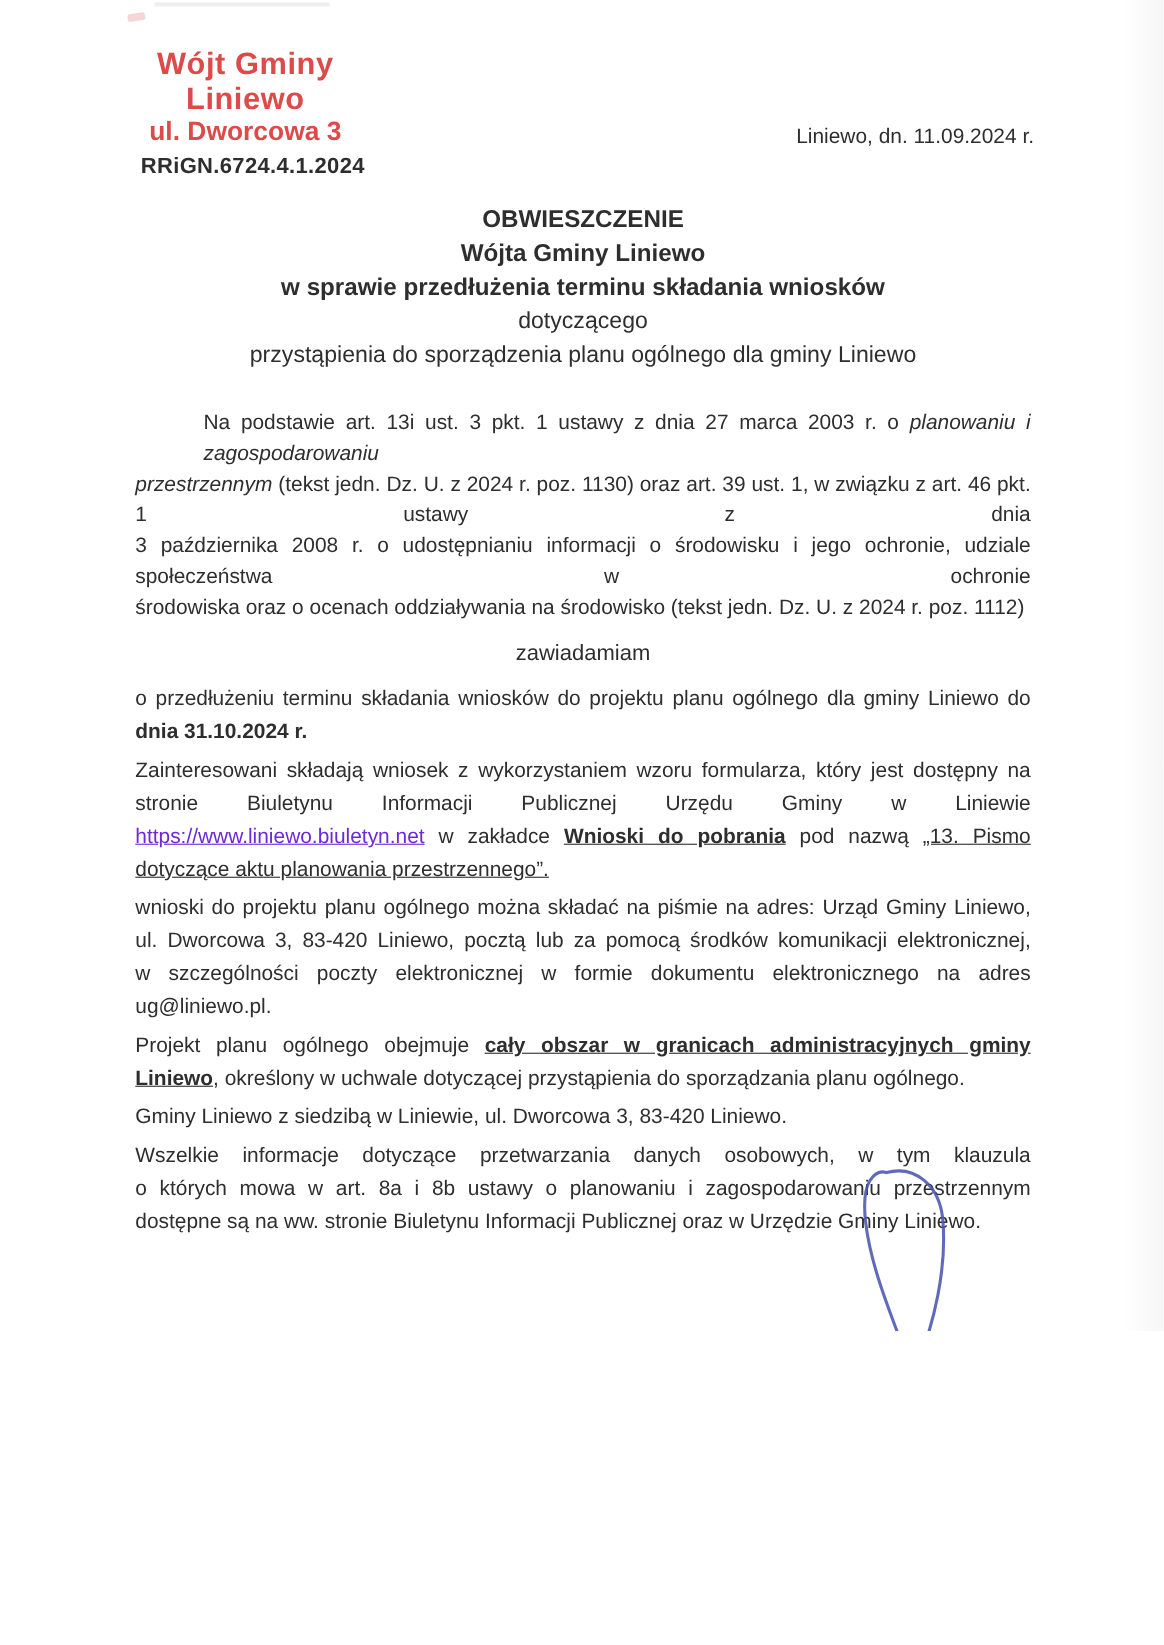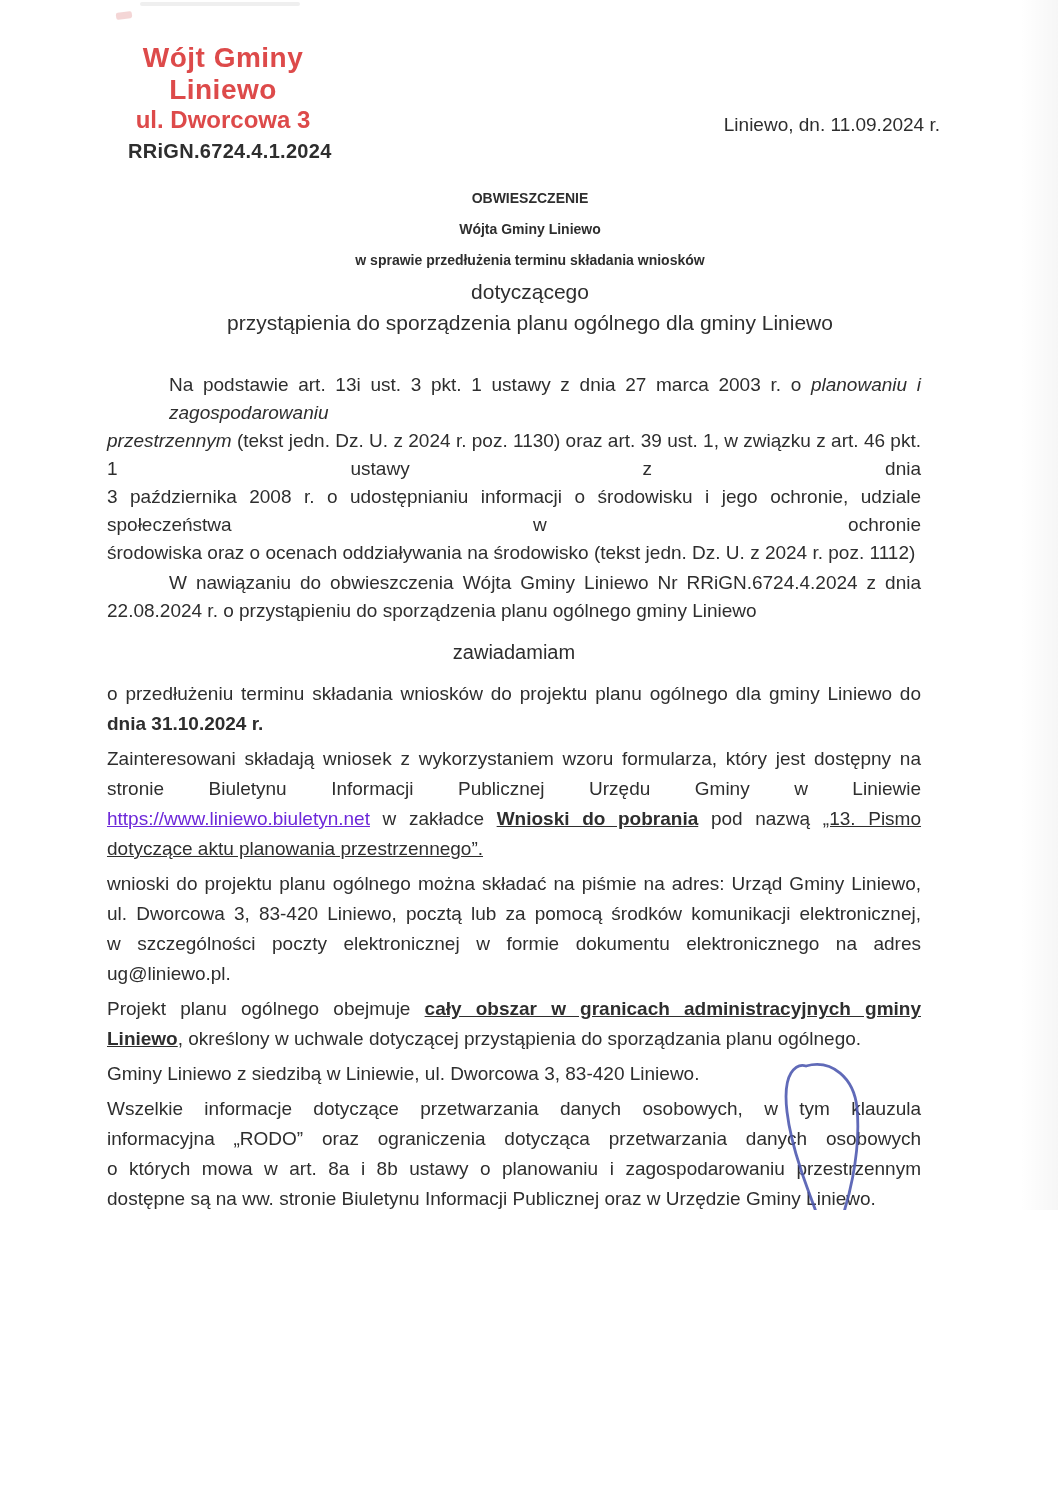--- a/index.html
+++ b/index.html
@@ -20,24 +20,24 @@
 
   .stamp{position:absolute;left:103px;top:42px;width:240px;text-align:center;
     font-weight:bold;line-height:1.15;}
   .stamp-line1{font-size:28px;letter-spacing:0.5px;}
   .stamp-line2,.stamp-line3{font-size:24px;}
 
   .ref-number{position:absolute;left:128px;top:140px;font-size:20px;font-weight:bold;letter-spacing:0.3px;}
   .date-line{position:absolute;left:640px;top:114px;width:300px;text-align:right;font-size:19px;}
 
   .title-block{position:absolute;left:123px;top:183px;width:814px;text-align:center;line-height:31px;}
-  .title-bold{font-size:14px;font-weight:bold;}
+  .title-bold{font-size:22px;font-weight:bold;}
   .title-normal{font-size:21px;}
 
-  .doc-body{position:absolute;left:107px;top:371px;width:814px;font-size:19px;}
+  .doc-body{position:absolute;left:123px;top:371px;width:814px;font-size:19px;}
   .para{margin:0 0 5px 0;line-height:30px;}
   .para.tight{line-height:28px;margin-bottom:2px;}
   .line{text-align:justify;text-align-last:justify;}
   .line.last{text-align-last:left;}
   .para.indent .line:first-child{padding-left:62px;}
   .para.center{ text-align:center;margin:12px 0 12px 0;line-height:30px;font-size:20px;}
   .para.center .line{text-align:center;text-align-last:center;}
   .italic{font-style:italic;}
   .bold{font-weight:bold;}
   .underline{text-decoration:underline;}
@@ -74,24 +74,20 @@
     <div class="title-normal">przystąpienia do sporządzenia planu ogólnego dla gminy Liniewo</div>
   </div>
 
   <div class="doc-body" id="document-body">
       <div class="para tight indent">
         <div class="line"><span>Na podstawie art. 13i ust. 3 pkt. 1 ustawy z dnia 27 marca 2003 r. o </span><span class="italic">planowaniu i zagospodarowaniu</span></div>
         <div class="line"><span class="italic">przestrzennym</span><span> (tekst jedn. Dz. U. z 2024 r. poz. 1130) oraz art. 39 ust. 1, w związku z art. 46 pkt. 1 ustawy z dnia</span></div>
         <div class="line"><span>3 października 2008 r. o udostępnianiu informacji o środowisku i jego ochronie, udziale społeczeństwa w ochronie</span></div>
         <div class="line last"><span>środowiska oraz o ocenach oddziaływania na środowisko (tekst jedn. Dz. U. z 2024 r. poz. 1112)</span></div>
       </div>
-      <div class="para tight indent">
-        <div class="line"><span>W nawiązaniu do obwieszczenia Wójta Gminy Liniewo Nr RRiGN.6724.4.2024 z dnia</span></div>
-        <div class="line last"><span>22.08.2024 r. o przystąpieniu do sporządzenia planu ogólnego gminy Liniewo</span></div>
-      </div>
       <div class="para center">
         <div class="line last"><span>zawiadamiam</span></div>
       </div>
       <div class="para">
         <div class="line"><span>o przedłużeniu terminu składania wniosków do projektu planu ogólnego dla gminy Liniewo do</span></div>
         <div class="line last"><span class="bold">dnia 31.10.2024 r.</span></div>
       </div>
       <div class="para">
         <div class="line"><span>Zainteresowani składają wniosek z wykorzystaniem wzoru formularza, który jest dostępny na</span></div>
         <div class="line"><span>stronie Biuletynu Informacji Publicznej Urzędu Gminy w Liniewie</span></div>
@@ -106,21 +102,20 @@
       </div>
       <div class="para">
         <div class="line"><span>Projekt planu ogólnego obejmuje </span><span class="bold underline">cały obszar w granicach administracyjnych gminy</span></div>
         <div class="line last"><span class="bold underline">Liniewo</span><span>, określony w uchwale dotyczącej przystąpienia do sporządzania planu ogólnego.</span></div>
       </div>
       <div class="para">
         <div class="line last"><span>Gminy Liniewo z siedzibą w Liniewie, ul. Dworcowa 3, 83-420 Liniewo.</span></div>
       </div>
       <div class="para">
         <div class="line"><span>Wszelkie informacje dotyczące przetwarzania danych osobowych, w tym klauzula</span></div>
-        <div class="line"><span>informacyjna „RODO” oraz ograniczenia dotycząca przetwarzania danych osobowych</span></div>
         <div class="line"><span>o których mowa w art. 8a i 8b ustawy o planowaniu i zagospodarowaniu przestrzennym</span></div>
         <div class="line last"><span>dostępne są na ww. stronie Biuletynu Informacji Publicznej oraz w Urzędzie Gminy Liniewo.</span></div>
       </div>
     </div>
 
   <div class="sig-title">Wójt Gminy Liniewo</div>
   <div class="sig-name">Mirosław Warczak</div>
 
   <svg class="ink-overlay" viewBox="0 0 1058 1495">
     <path id="ink-path" d="M 806 1066

